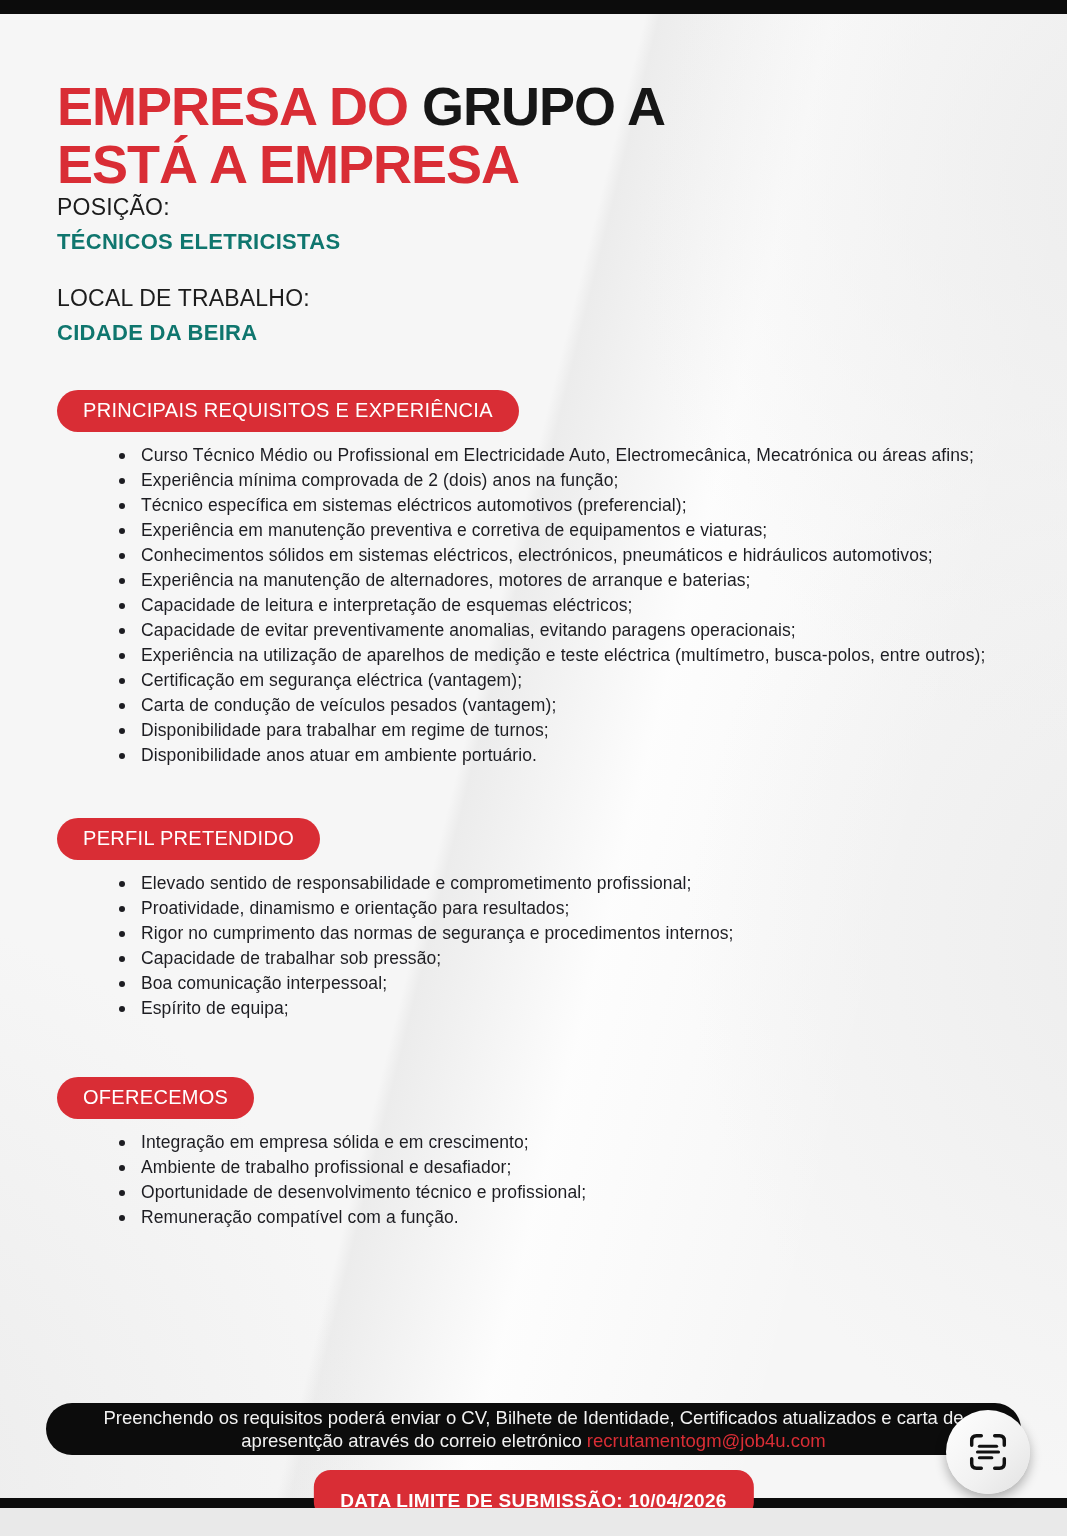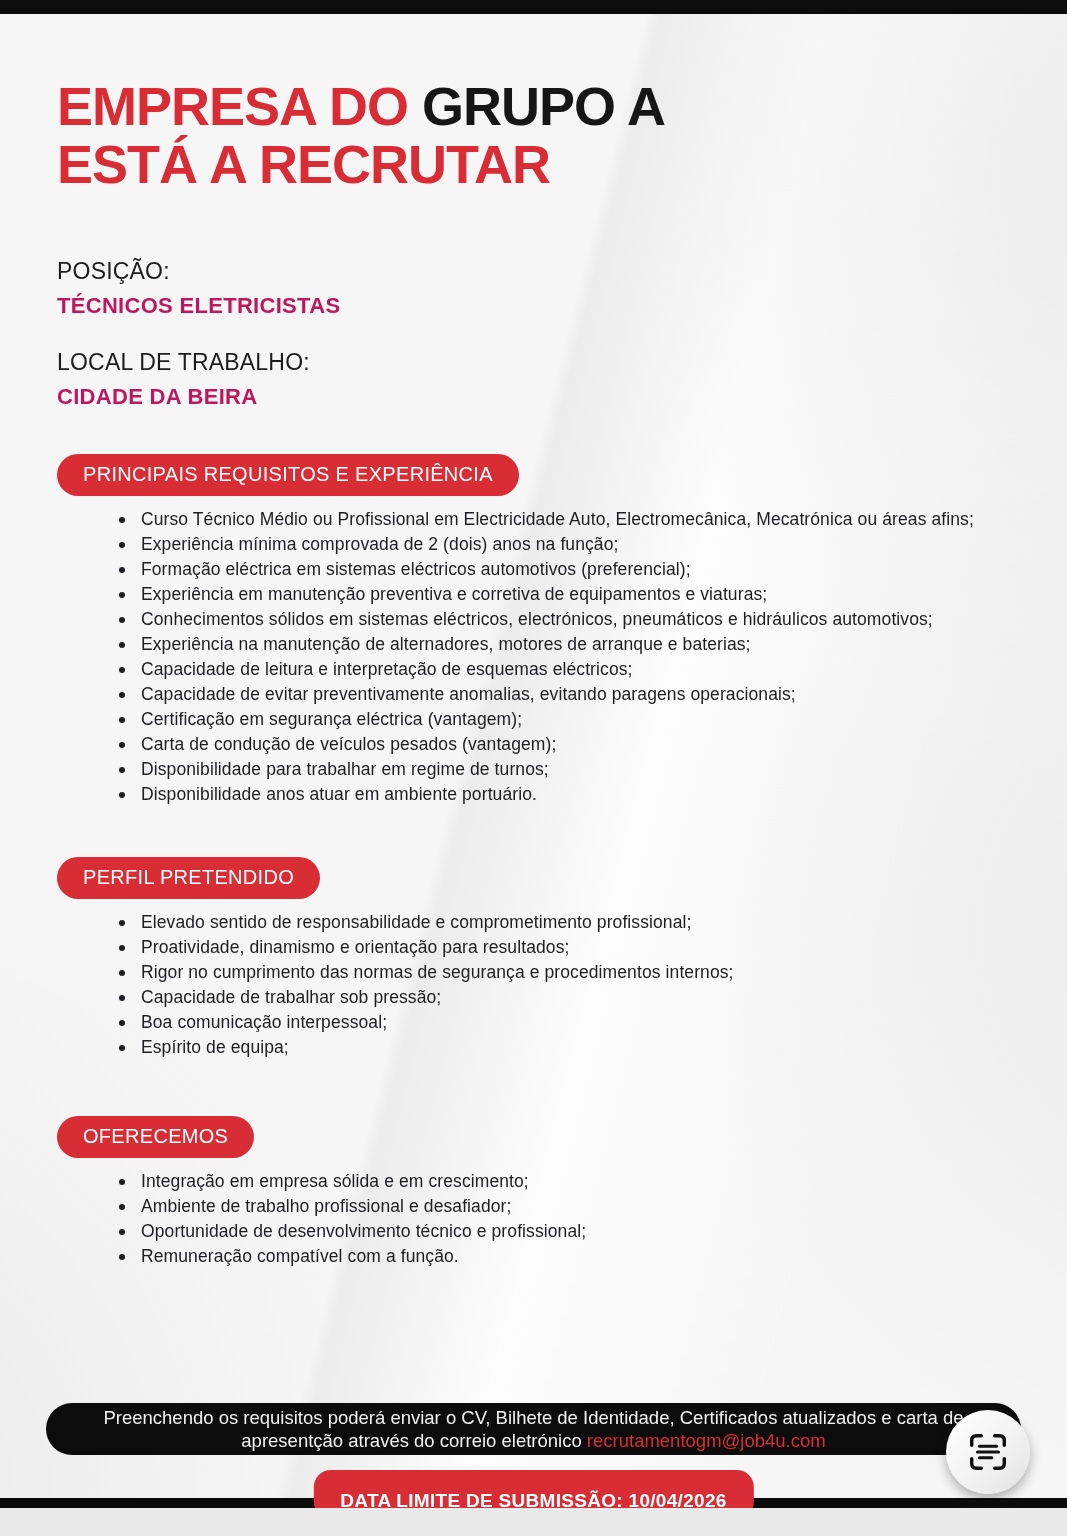--- a/index.html
+++ b/index.html
@@ -13,23 +13,23 @@
       radial-gradient(95% 75% at 112% 62%, #ececec 0%, rgba(236,236,236,0) 50%),
       radial-gradient(100% 80% at -15% 100%, #ebebeb 0%, rgba(235,235,235,0) 50%),
       linear-gradient(104deg, rgba(255,255,255,0) 45%, rgba(224,224,224,0.45) 46%, rgba(253,253,253,0.95) 58%, rgba(242,242,242,0) 78%);
   }
   .top-bar{position:absolute;top:0;left:0;right:0;height:14px;background:#0c0c0c;z-index:2;}
   .bottom-bar{position:absolute;bottom:0;left:0;right:0;height:10px;background:#0c0c0c;z-index:2;}
   .content{position:relative;z-index:1;padding:14px 47px 0 57px;box-sizing:border-box;}
   .title{margin:64px 0 0 0;font-size:54px;font-weight:bold;letter-spacing:-1px;line-height:1.07;}
   .title .red{color:#d92d35;}
   .title .dark{color:#161616;}
-  .details-row{display:flex;justify-content:space-between;align-items:flex-start;margin-top:64px;}
+  .details-row{display:flex;justify-content:space-between;align-items:flex-start;}
   .detail-label{font-size:23px;color:#1c1c1c;letter-spacing:0.2px;}
-  .detail-value{font-size:22px;font-weight:bold;color:#be185d;margin-top:8px;letter-spacing:0.3px;}
+  .detail-value{font-size:22px;font-weight:bold;color:#0f766e;margin-top:8px;letter-spacing:0.3px;}
   .detail-block.location{margin-top:30px;}
   .sec{margin:0;}
   .sec1{margin-top:44px;}
   .sec2{margin-top:50px;}
   .sec3{margin-top:56px;}
   .pill{display:inline-block;background:#d92d35;color:#ffffff;font-weight:normal;font-size:20px;letter-spacing:0.3px;padding:9px 26px 10px 26px;border-radius:22px;}
   ul.bullets{list-style:none;margin:11px 0 0 0;padding:0 0 0 61px;}
   ul.bullets li{position:relative;padding-left:23px;font-size:17.5px;line-height:25px;color:#1d1d22;letter-spacing:0.1px;}
   ul.bullets li::before{content:"";position:absolute;left:1px;top:10px;width:6px;height:6px;border-radius:50%;background:#1d1d22;}
   .footer-note{position:absolute;z-index:3;left:46px;right:46px;top:1403px;height:52px;background:#0c0c0c;border-radius:27px;color:#f2f2f2;display:flex;align-items:center;justify-content:center;text-align:center;font-size:18.5px;line-height:23px;padding:16px 46px;box-sizing:border-box;}
@@ -39,46 +39,47 @@
   .scan-badge svg{display:block;}
 </style>
 </head>
 <body>
 
 <div class="page">
   <div class="top-bar"></div>
 
   <div class="content">
     <h1 class="title"><span class="red">EMPRESA DO</span><span class="dark"> </span><span class="dark">GRUPO A</span><br>
-      <span class="red">ESTÁ A RECRUTAR</span>
+      <span class="red">ESTÁ A EMPRESA</span>
     </h1>
 
     <div class="details-row">
       <div class="detail-block">
         <div class="detail-label">POSIÇÃO:</div>
         <div class="detail-value">TÉCNICOS ELETRICISTAS</div>
       </div>
     </div>
 
     <div class="detail-block location">
       <div class="detail-label">LOCAL DE TRABALHO:</div>
       <div class="detail-value">CIDADE DA BEIRA</div>
     </div>
 
     <section class="sec sec1">
       <span class="pill">PRINCIPAIS REQUISITOS E EXPERIÊNCIA</span>
       <ul class="bullets">
           <li>Curso Técnico Médio ou Profissional em Electricidade Auto, Electromecânica, Mecatrónica ou áreas afins;</li>
           <li>Experiência mínima comprovada de 2 (dois) anos na função;</li>
-          <li>Formação eléctrica em sistemas eléctricos automotivos (preferencial);</li>
+          <li>Técnico específica em sistemas eléctricos automotivos (preferencial);</li>
           <li>Experiência em manutenção preventiva e corretiva de equipamentos e viaturas;</li>
           <li>Conhecimentos sólidos em sistemas eléctricos, electrónicos, pneumáticos e hidráulicos automotivos;</li>
           <li>Experiência na manutenção de alternadores, motores de arranque e baterias;</li>
           <li>Capacidade de leitura e interpretação de esquemas eléctricos;</li>
           <li>Capacidade de evitar preventivamente anomalias, evitando paragens operacionais;</li>
+          <li>Experiência na utilização de aparelhos de medição e teste eléctrica (multímetro, busca-polos, entre outros);</li>
           <li>Certificação em segurança eléctrica (vantagem);</li>
           <li>Carta de condução de veículos pesados (vantagem);</li>
           <li>Disponibilidade para trabalhar em regime de turnos;</li>
           <li>Disponibilidade anos atuar em ambiente portuário.</li>
         </ul>
     </section>
 
     <section class="sec sec2">
       <span class="pill">PERFIL PRETENDIDO</span>
       <ul class="bullets">

